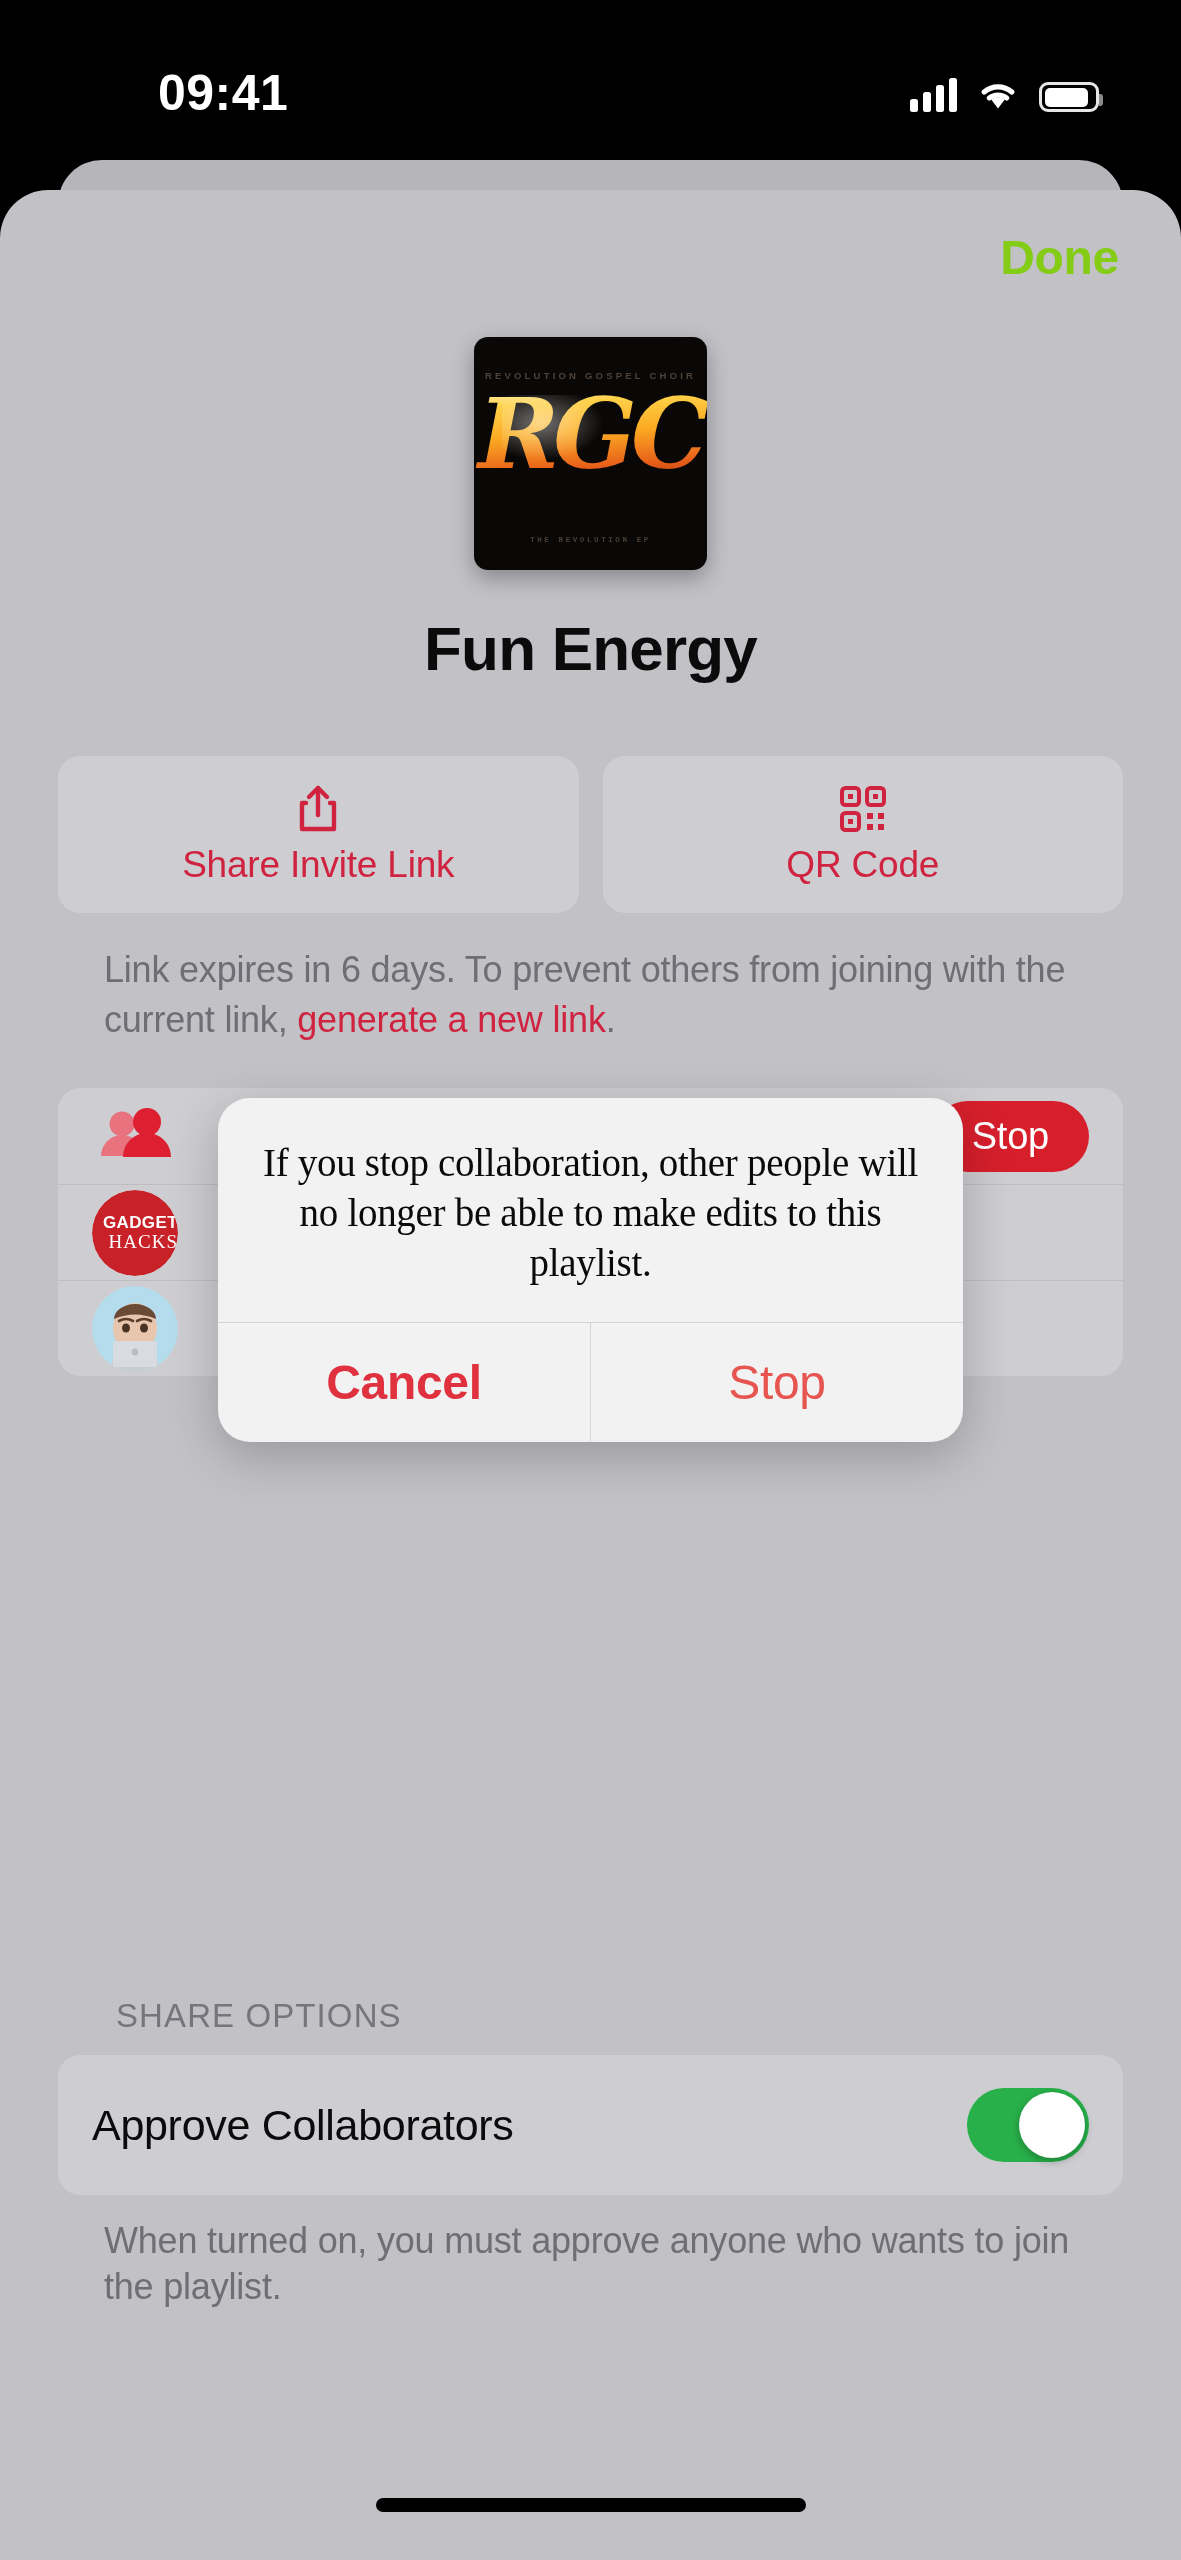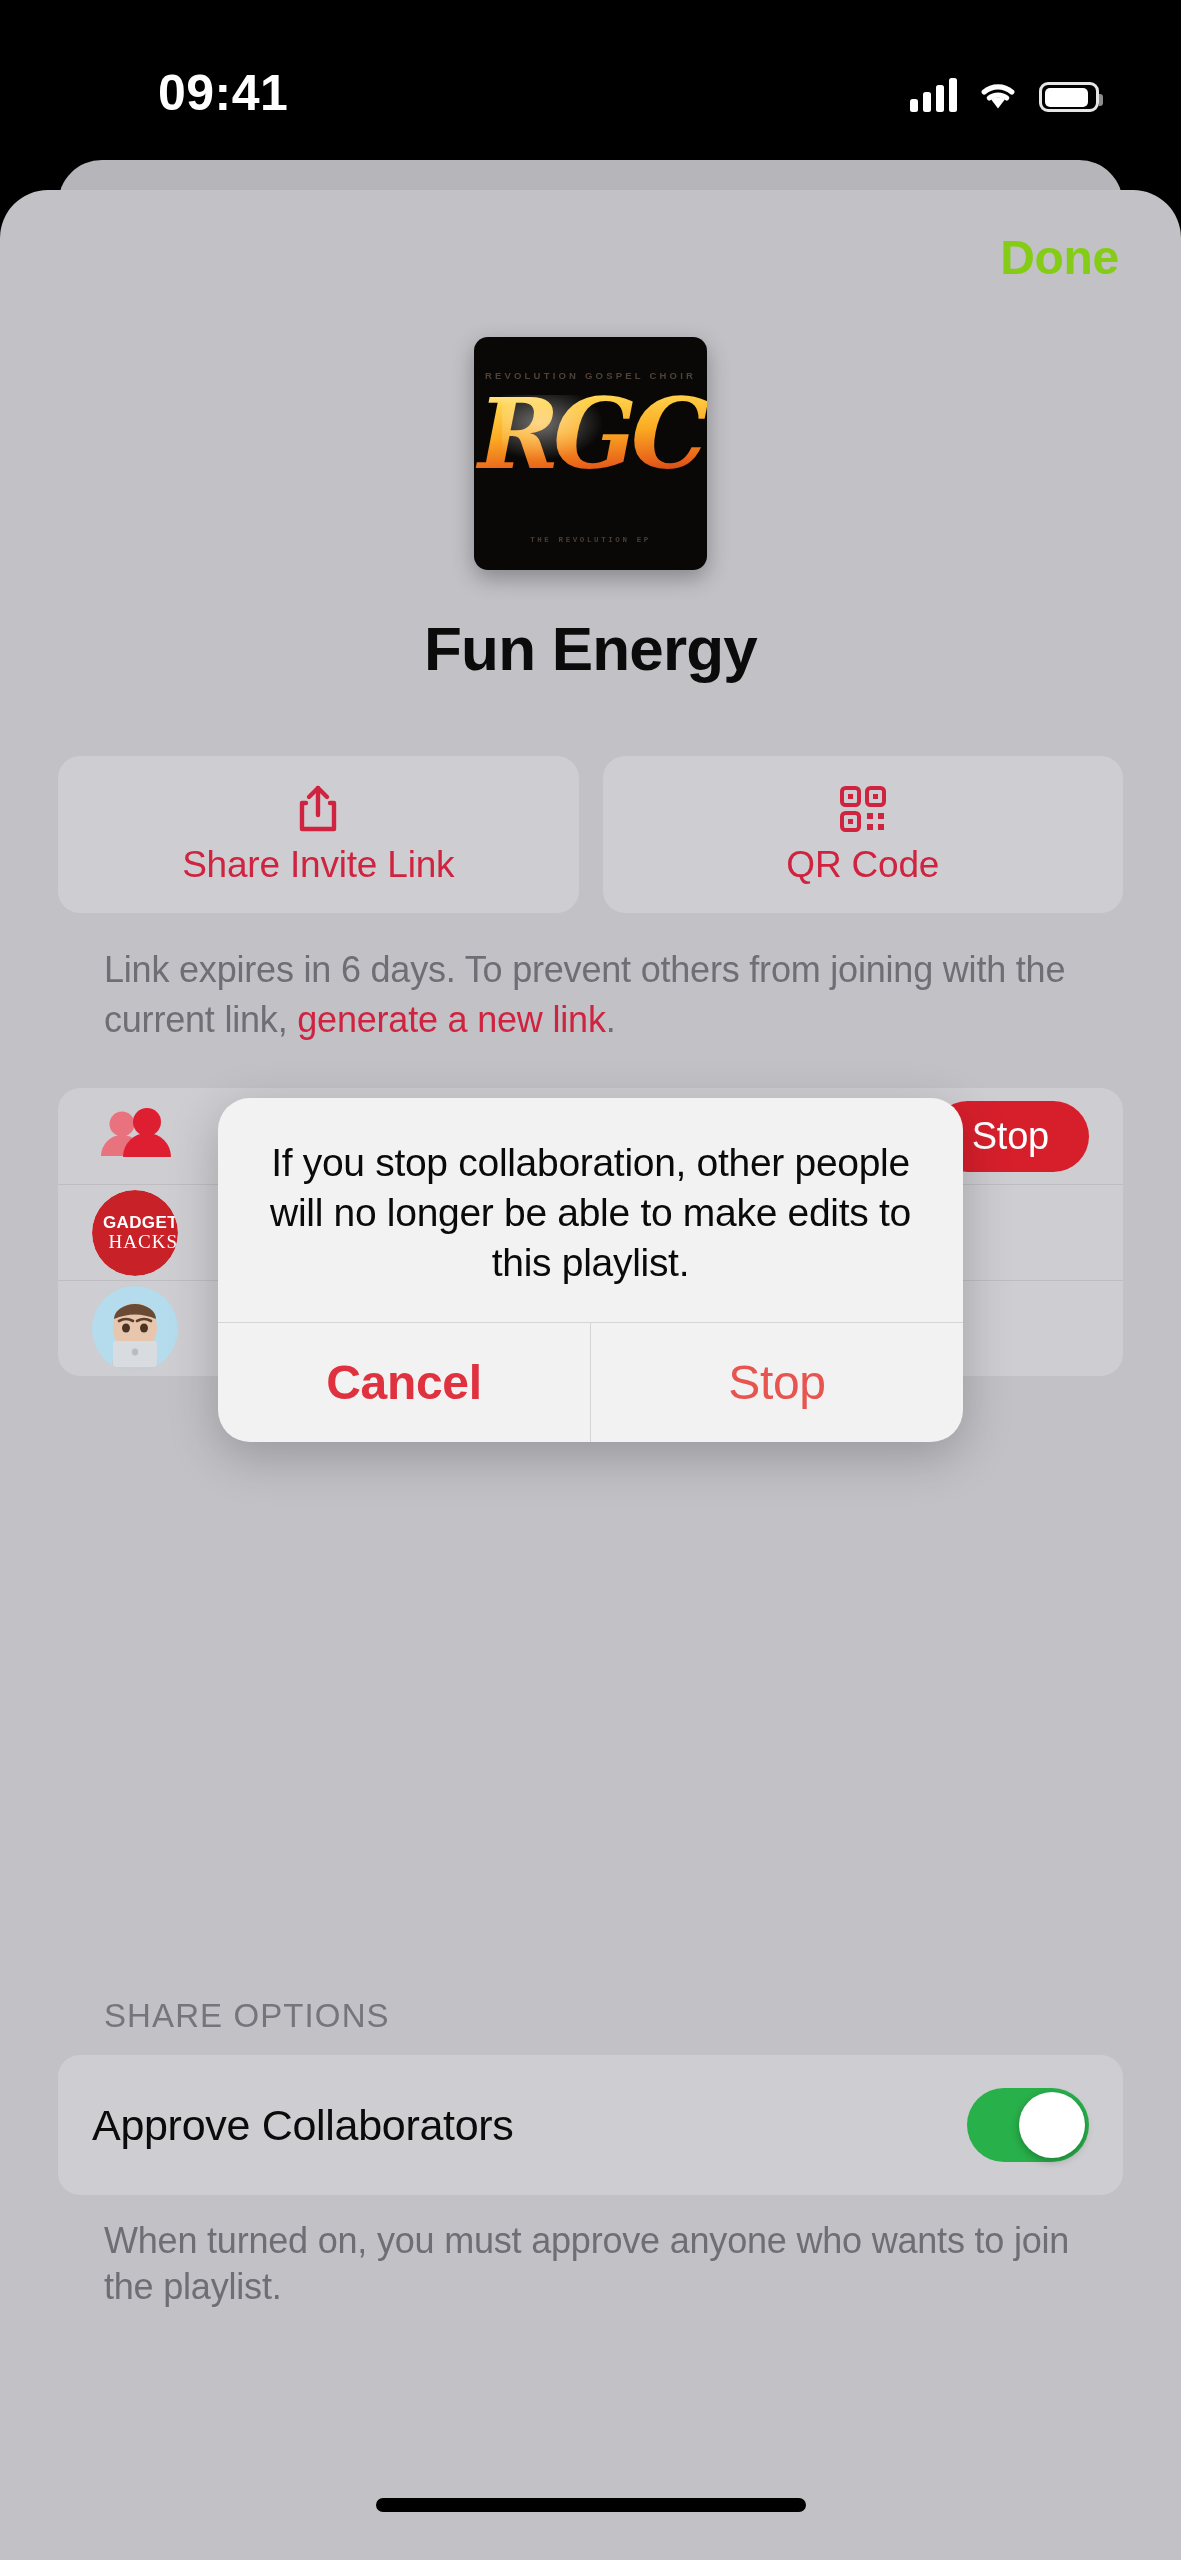--- a/index.html
+++ b/index.html
@@ -192,21 +192,21 @@
     display:flex; flex-direction:column;
     align-items:flex-end; justify-content:center;
     line-height:1;
   }
   .gh-top { font-size:17px; font-weight:700; color:#fff; letter-spacing:.4px; }
   .gh-bot { font-family:"Liberation Serif", serif; font-size:19px; color:#fff; letter-spacing:1px; margin-top:1px; }
   .memoji { width:86px; height:86px; border-radius:50%; background:#b5dcec; position:relative; overflow:hidden; }
 
   
   #share-options-header {
-    position:absolute; left:104px; top:1997px;
+    position:absolute; left:116px; top:1997px;
     font-size:33px; color:#75757b;
     letter-spacing:1.1px;
     z-index:20;
   }
   #approve-card {
     position:absolute; left:58px; top:2055px;
     width:1065px; height:140px;
     background:#ceced2;
     border-radius:22px;
     display:flex; align-items:center;
@@ -245,20 +245,21 @@
     font-family:"Liberation Sans", sans-serif;
   }
   #alert-body { padding:40px 44px 34px; text-align:center; }
   #alert-title {
     font-size:48px; font-weight:700; color:#0a0a0b;
     letter-spacing:-0.5px; margin-bottom:12px;
   }
   #alert-message {
     font-size:39px; line-height:50px; color:#0a0a0b;
     letter-spacing:-0.3px;
+    font-family:Liberation Serif, serif;
   }
   #alert-actions {
     display:flex;
     border-top:1.6px solid #d5d5d8;
     height:120px;
   }
   .alert-btn {
     flex:1;
     display:flex; align-items:center; justify-content:center;
     font-size:48px; color:#e03a44;

